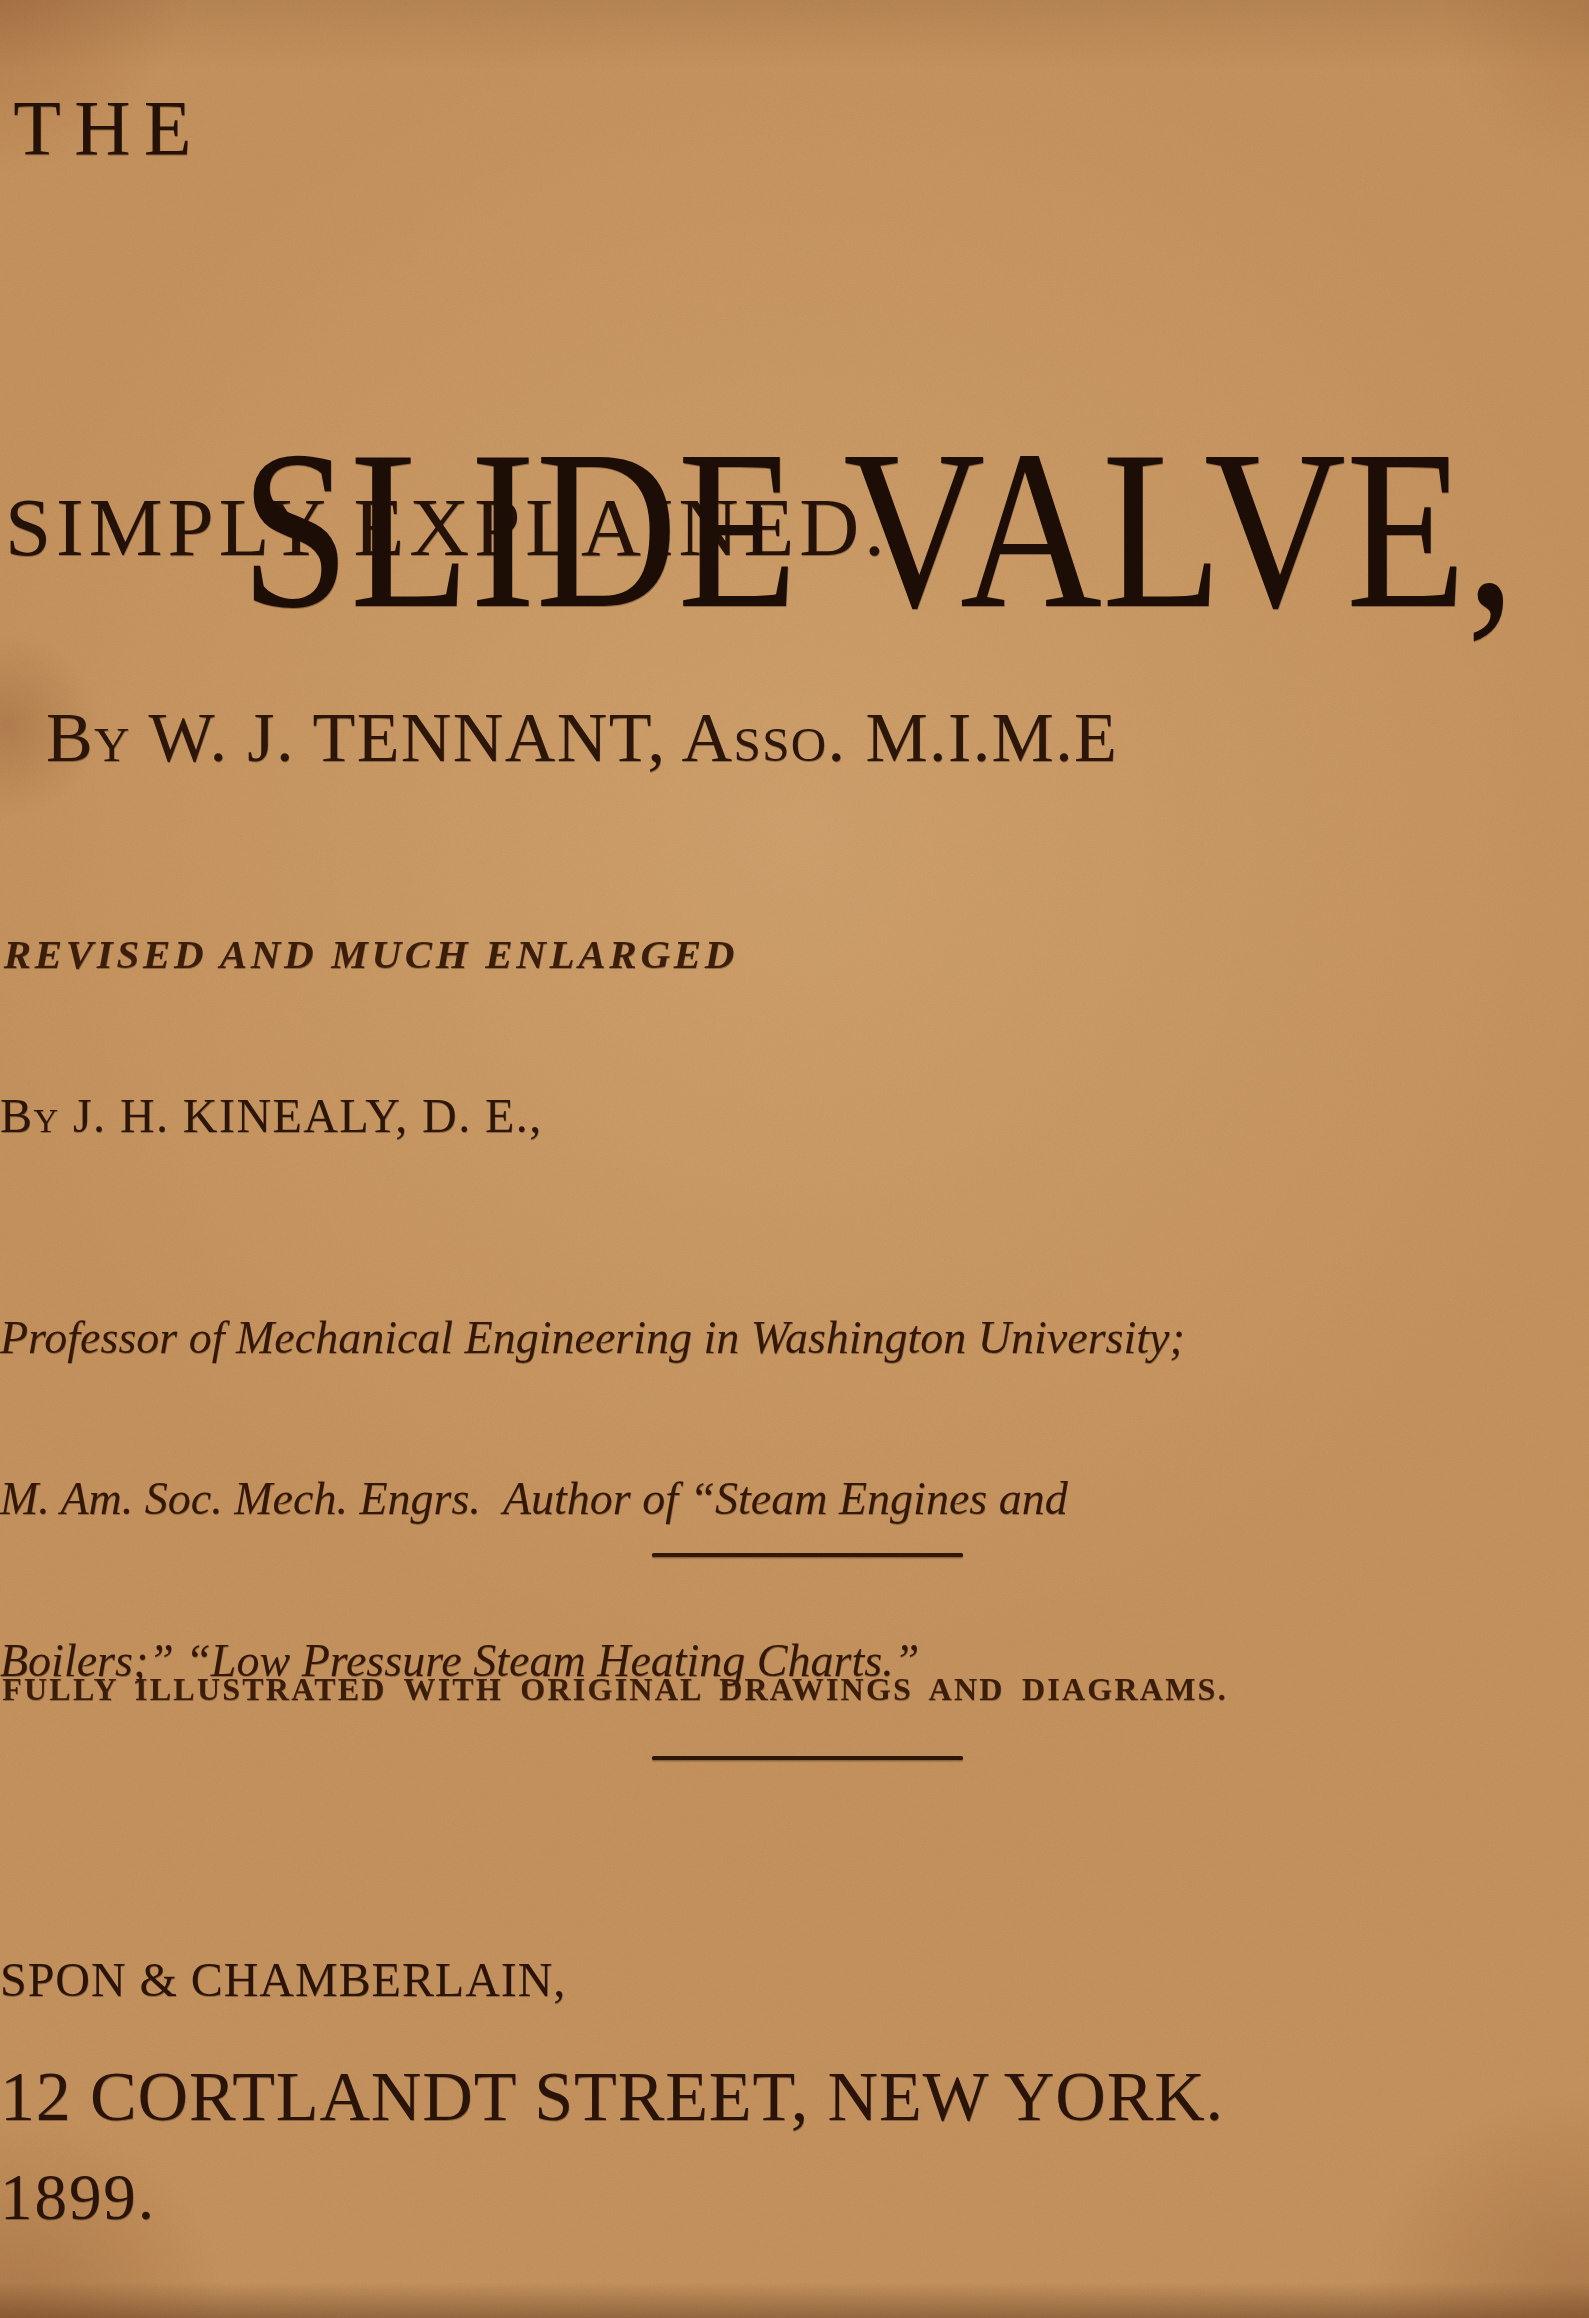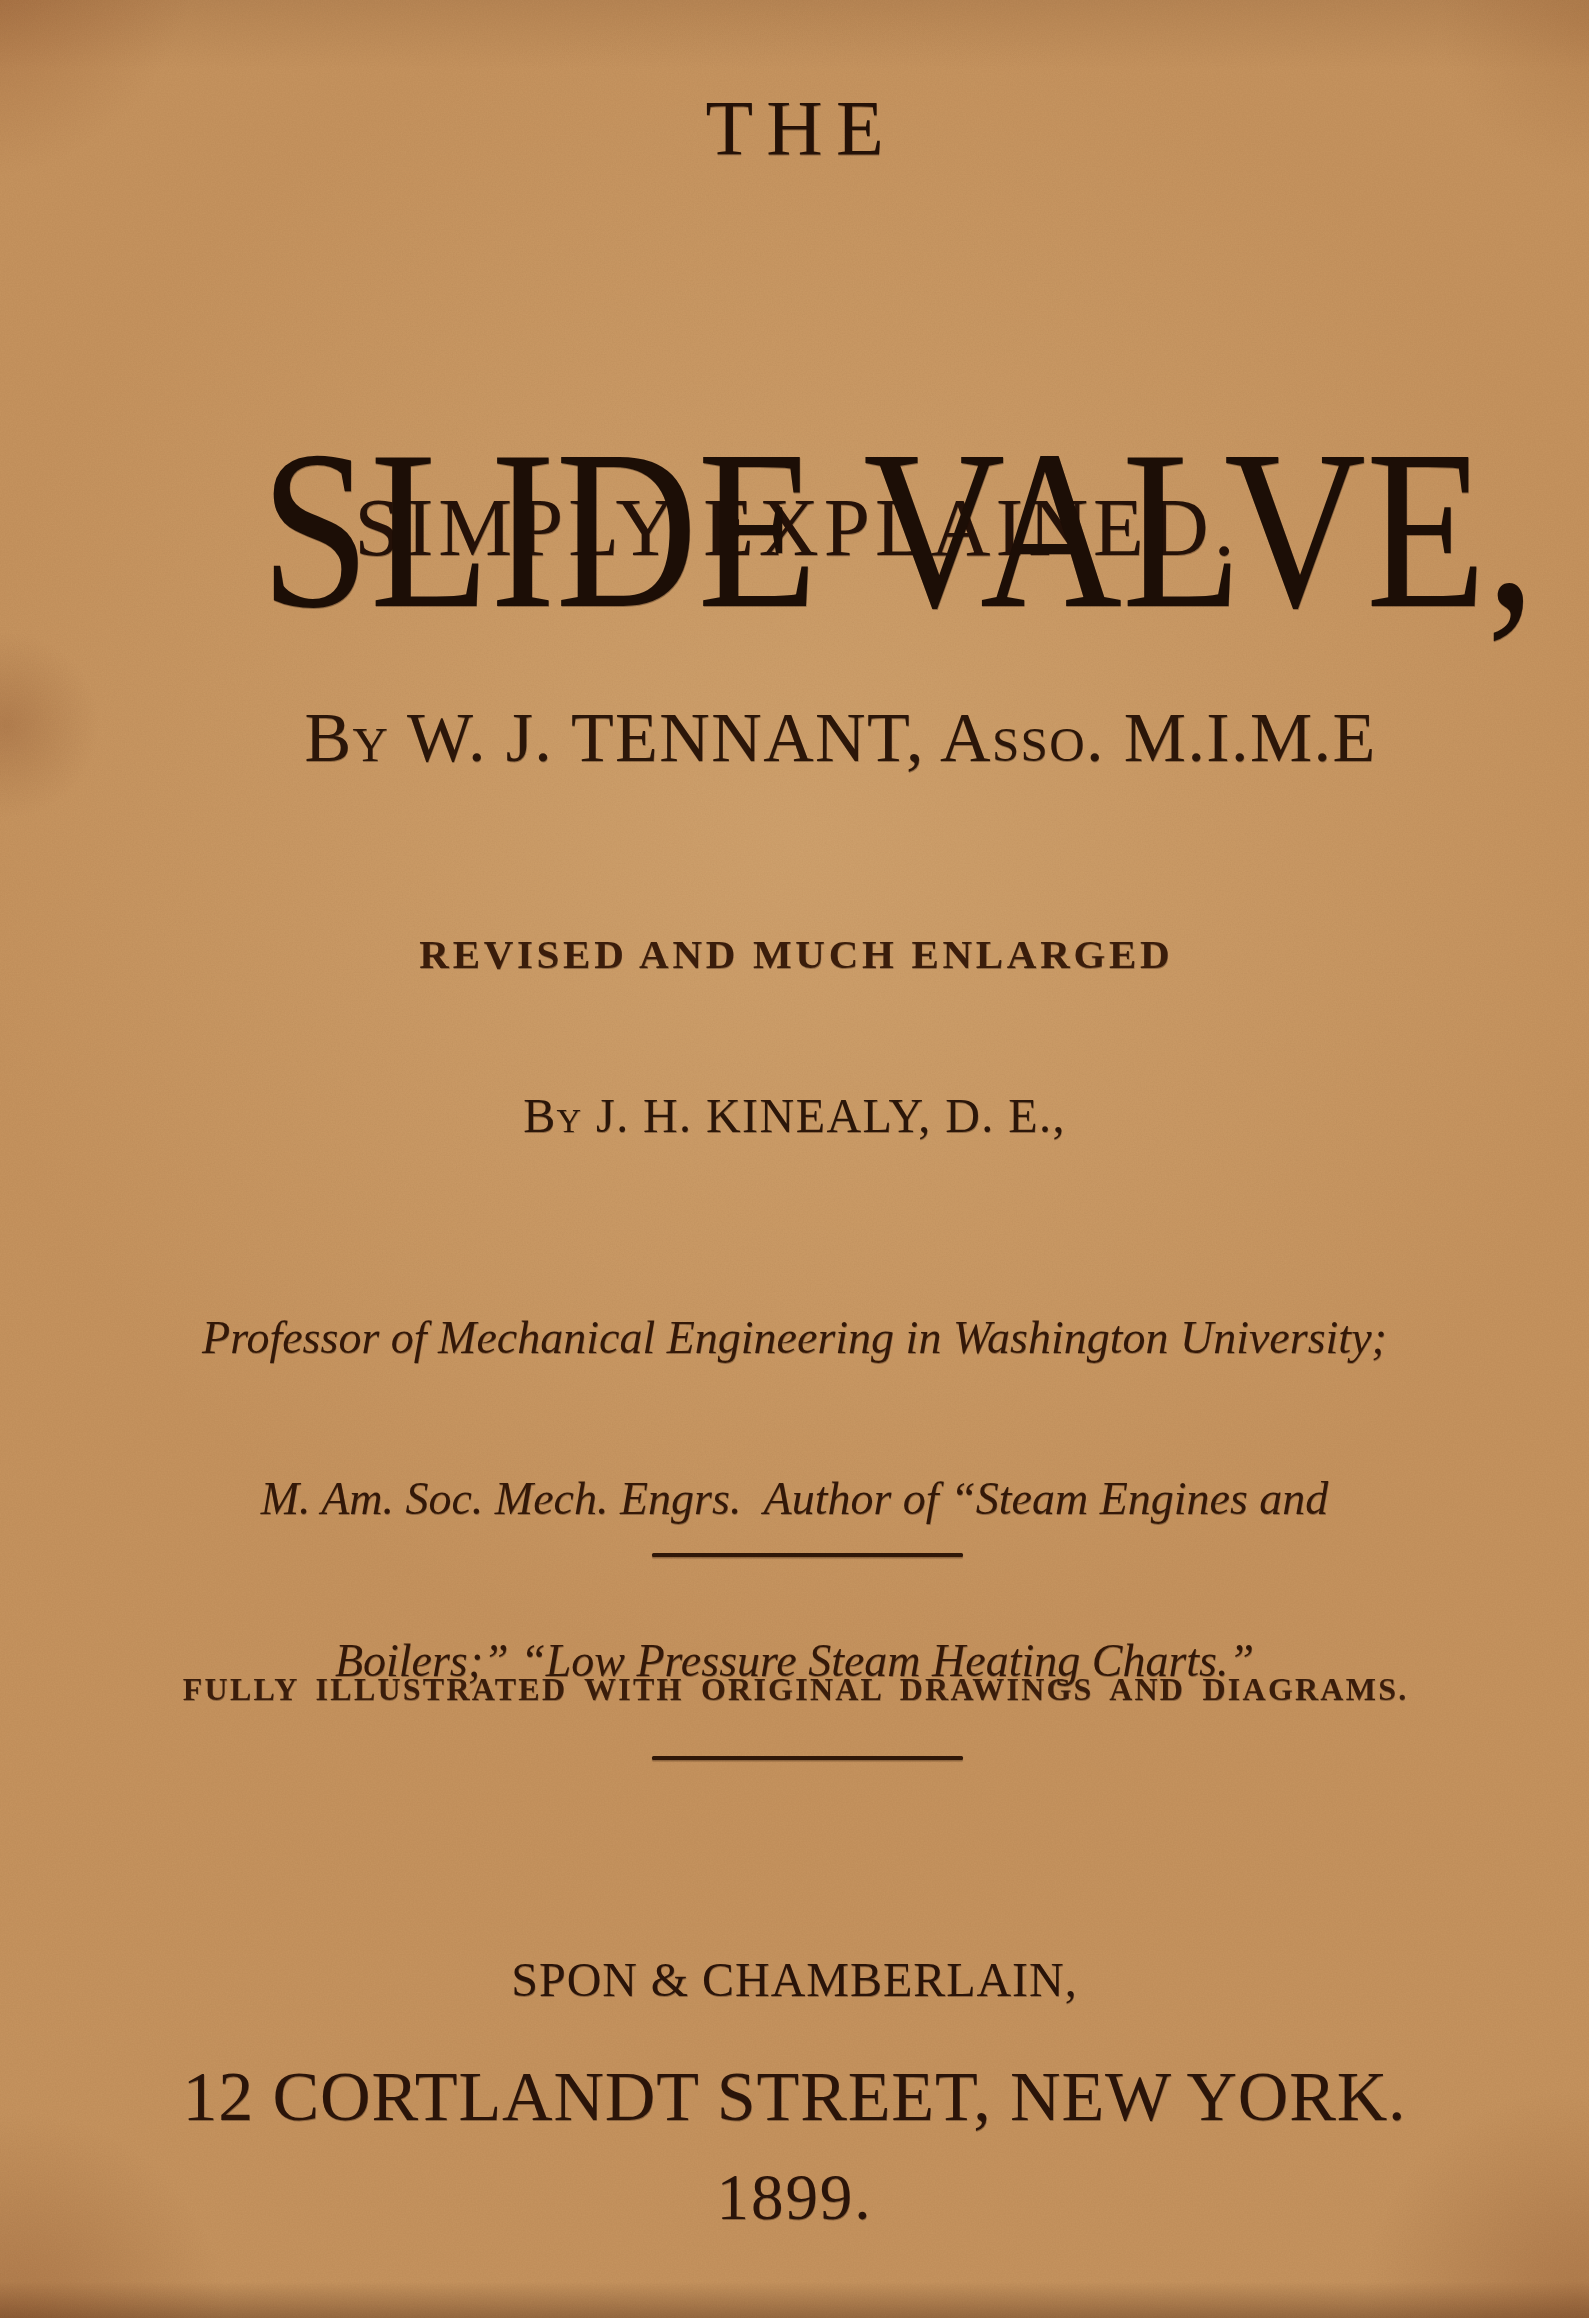--- a/index.html
+++ b/index.html
@@ -31,21 +31,20 @@
     position: absolute;
     inset: 0;
     mix-blend-mode: multiply;
     pointer-events: none;
   }
 
   .line {
     position: absolute;
     left: 0;
     width: 100%;
-    text-align: center;
     line-height: 1;
     white-space: pre-wrap;
     text-shadow: 0.4px 0.6px 0.5px rgba(32,13,4,0.32);
   }
 
   .pretitle {
     top: 89px;
     font-size: 78px;
     letter-spacing: 0.17em;
     text-indent: 0.17em;
@@ -80,20 +79,21 @@
     margin-left: 46px;
   }
 
   .revised {
     top: 934px;
     font-size: 41px;
     font-weight: bold;
     letter-spacing: 0.09em;
     text-indent: 0.09em;
     color: #3a1d0b;
+    font-style: italic;
   }
 
   .reviser {
     top: 1092px;
     font-size: 48px;
     font-variant: small-caps;
     letter-spacing: 0.03em;
     color: #2b1609;
   }
 

